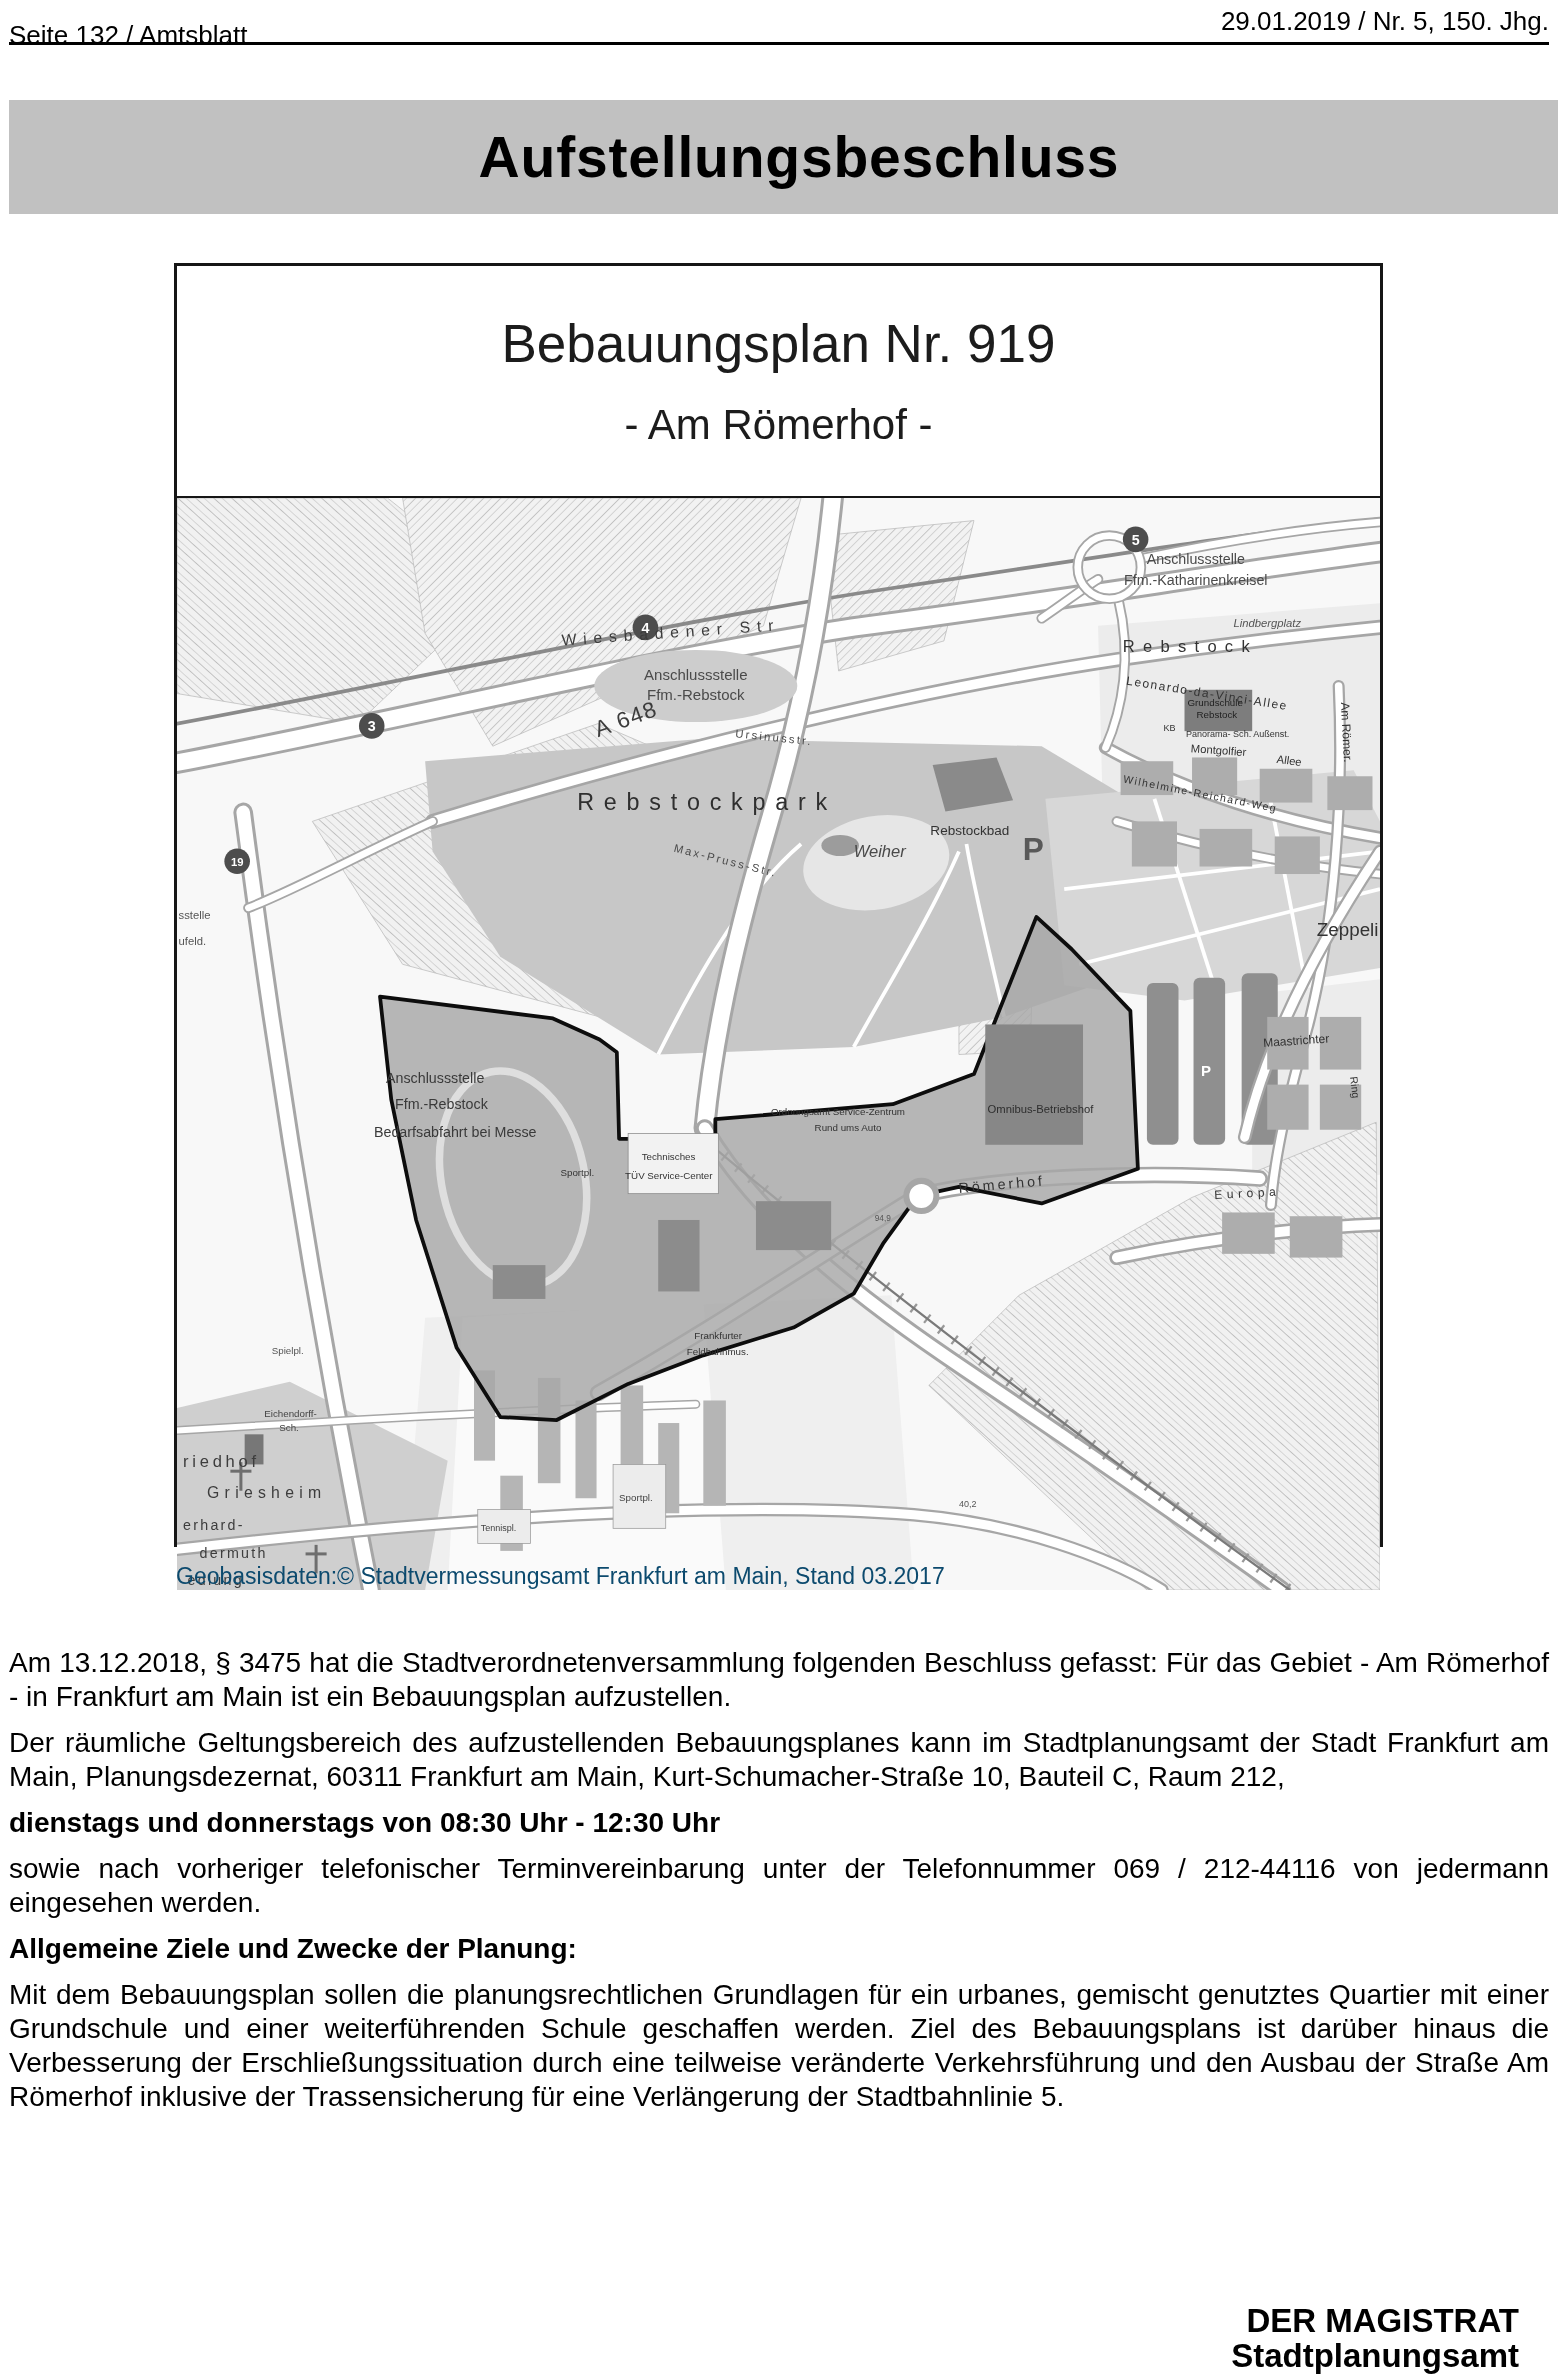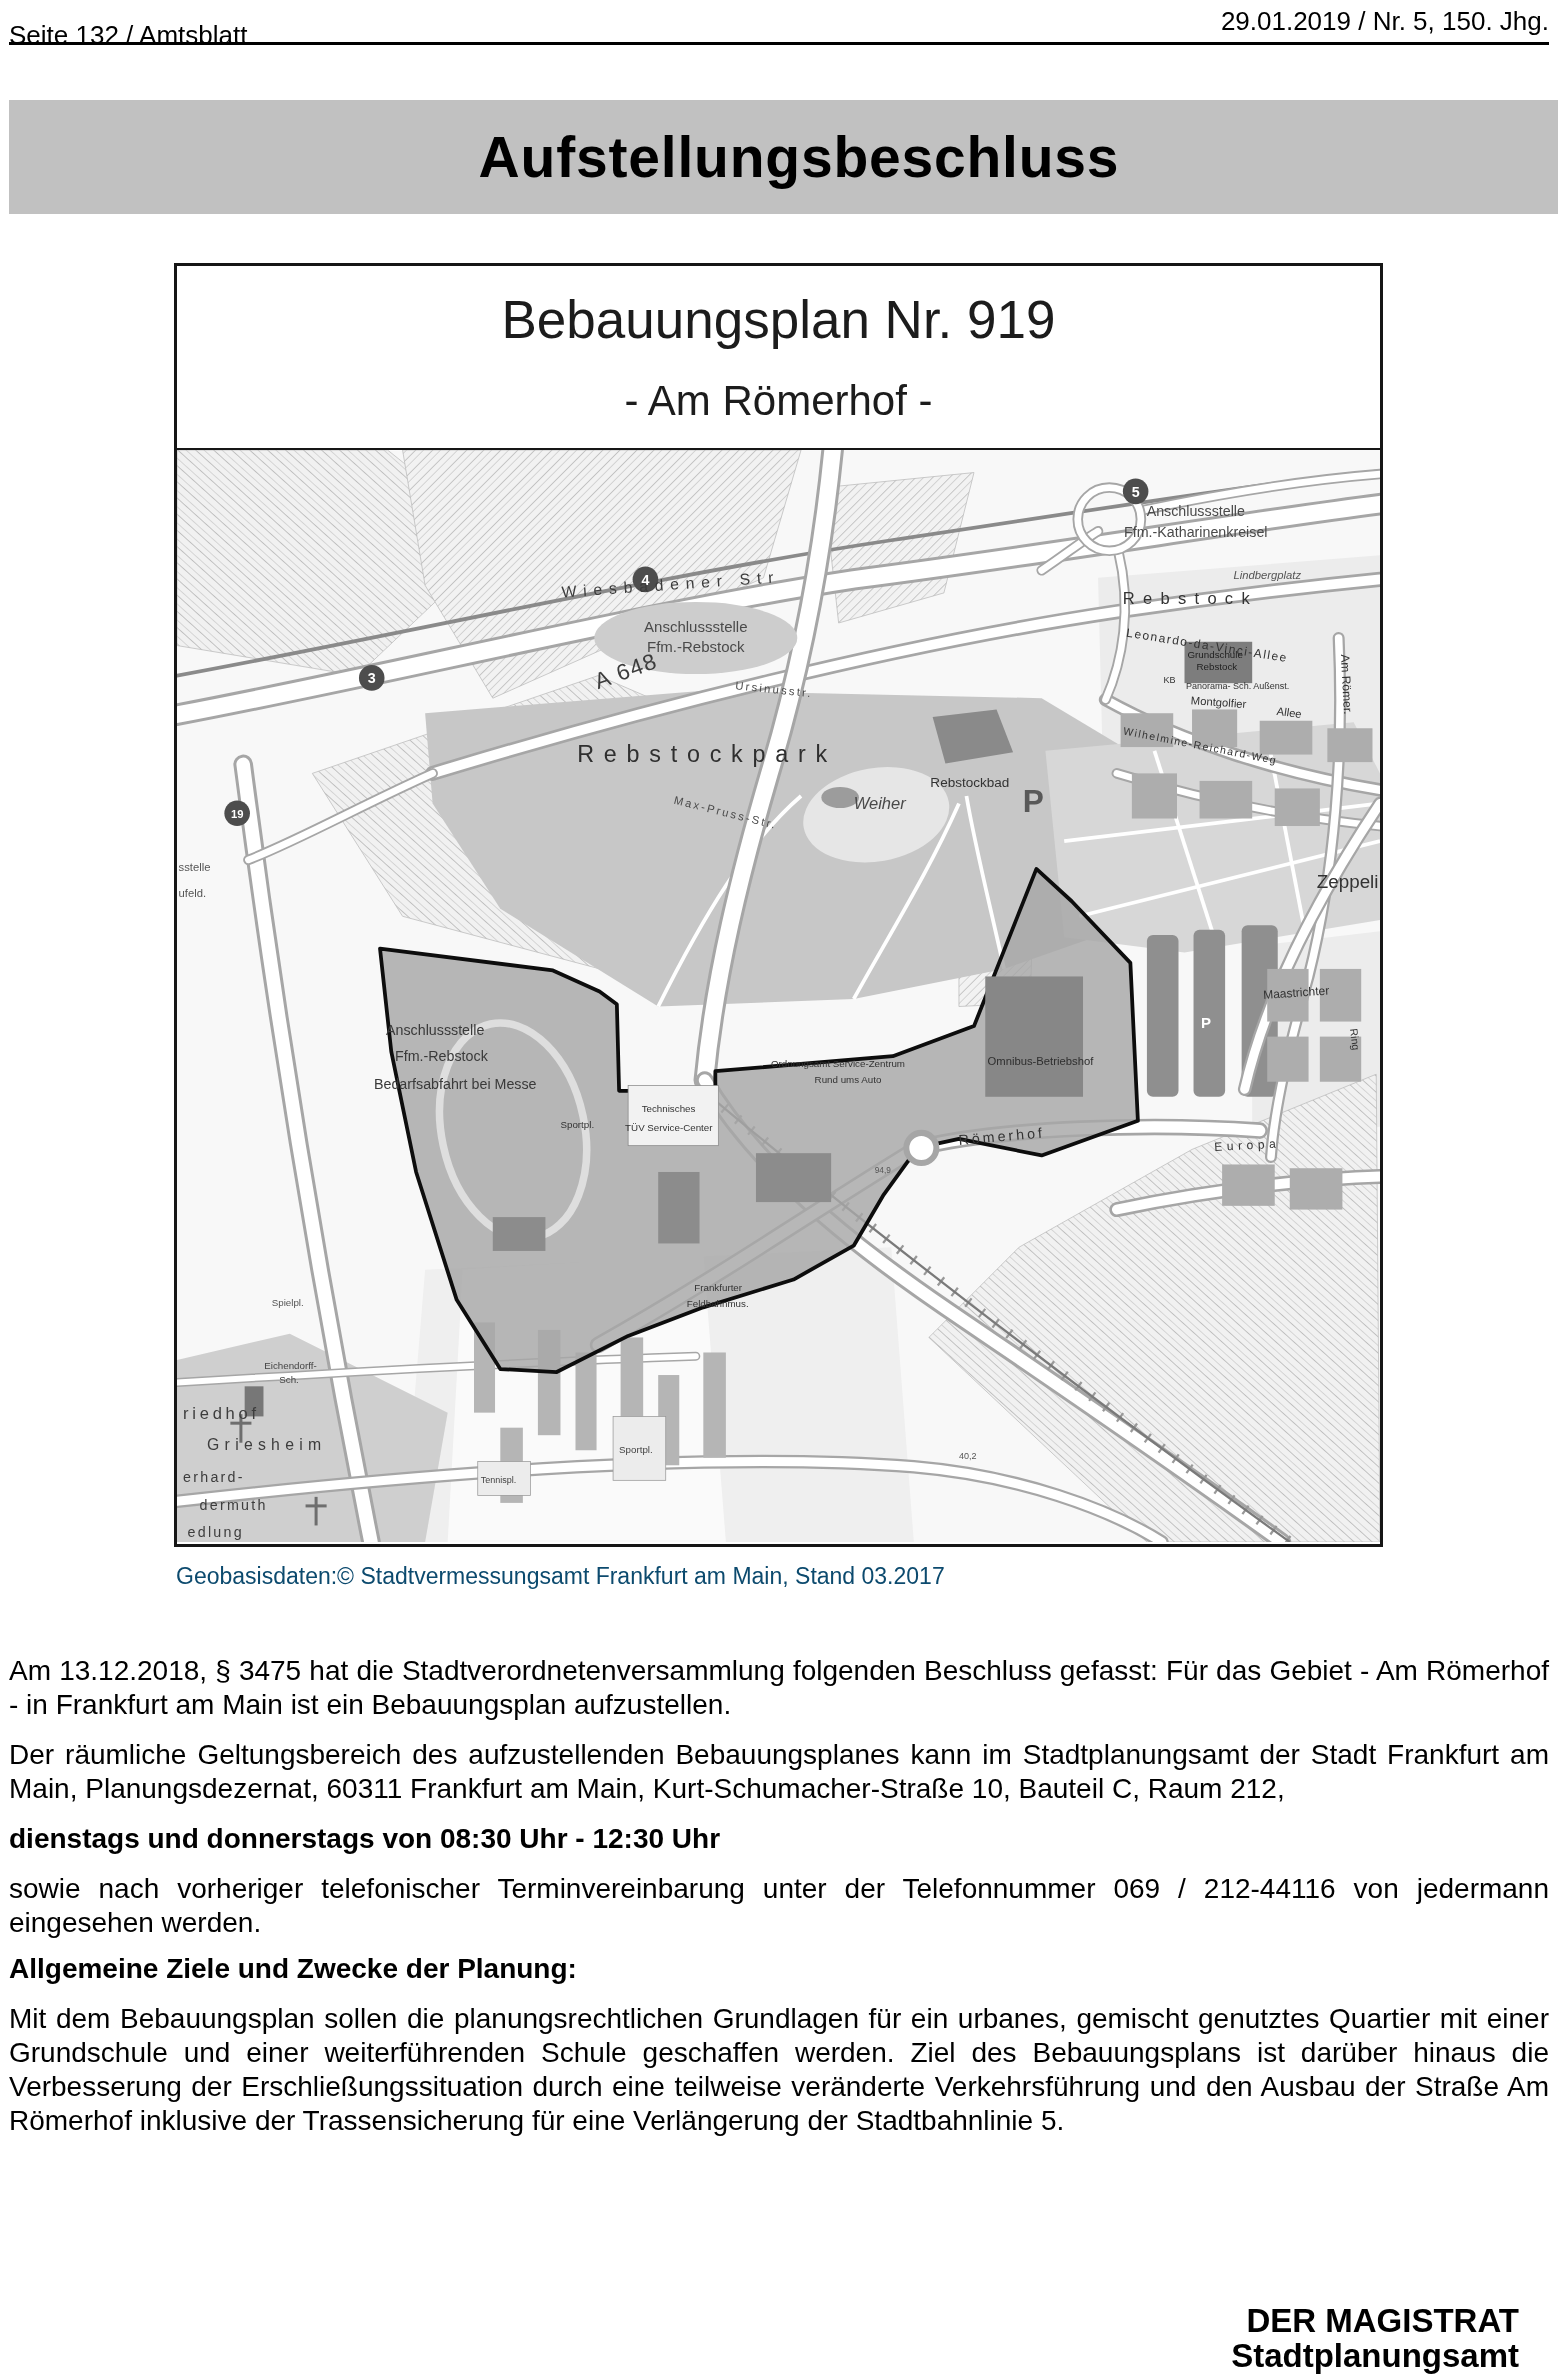--- a/index.html
+++ b/index.html
@@ -13,29 +13,29 @@
   .banner{
     position:absolute;left:9px;top:100px;width:1540px;height:114px;background:#c1c1c1;
     display:flex;align-items:center;justify-content:center;padding-left:20px;
   }
   .banner-title{font-size:57px;font-weight:bold;letter-spacing:0.8px;}
   .map-box{
     position:absolute;left:174px;top:263px;width:1209px;height:1284px;
     border:3px solid #161616;box-sizing:border-box;background:#fff;
   }
   .map-title{
-    height:184px;border-bottom:2.3px solid #161616;box-sizing:border-box;
+    height:232px;border-bottom:2.3px solid #161616;box-sizing:border-box;
     display:flex;flex-direction:column;align-items:center;justify-content:center;gap:27px;
   }
   .map-title-1{font-size:53px;color:#1c1c1c;}
   .map-title-2{font-size:42px;color:#1c1c1c;}
   .map-canvas{width:1203px;height:1092px;display:block;}
   .caption{position:absolute;left:176px;top:1563px;font-size:23px;color:#0c4a6e;}
   .bodytext{position:absolute;left:9px;top:1638px;width:1540px;font-size:28px;line-height:34px;}
-  .bodytext p{margin:16px 0 12px 0;text-align:justify;}
+  .bodytext p{margin:8px 0 12px 0;text-align:justify;}
   .bodytext p.single{text-align:left;font-weight:bold;}
   .bodytext h3{margin:0 0 12px 0;font-size:28px;line-height:34px;}
   .footer{position:absolute;right:39px;top:2303px;text-align:right;font-weight:bold;font-size:33px;line-height:35px;}
   svg text{font-family:"Liberation Sans", sans-serif;}
 </style>
 </head>
 <body>
 
 <div class="page">
 

